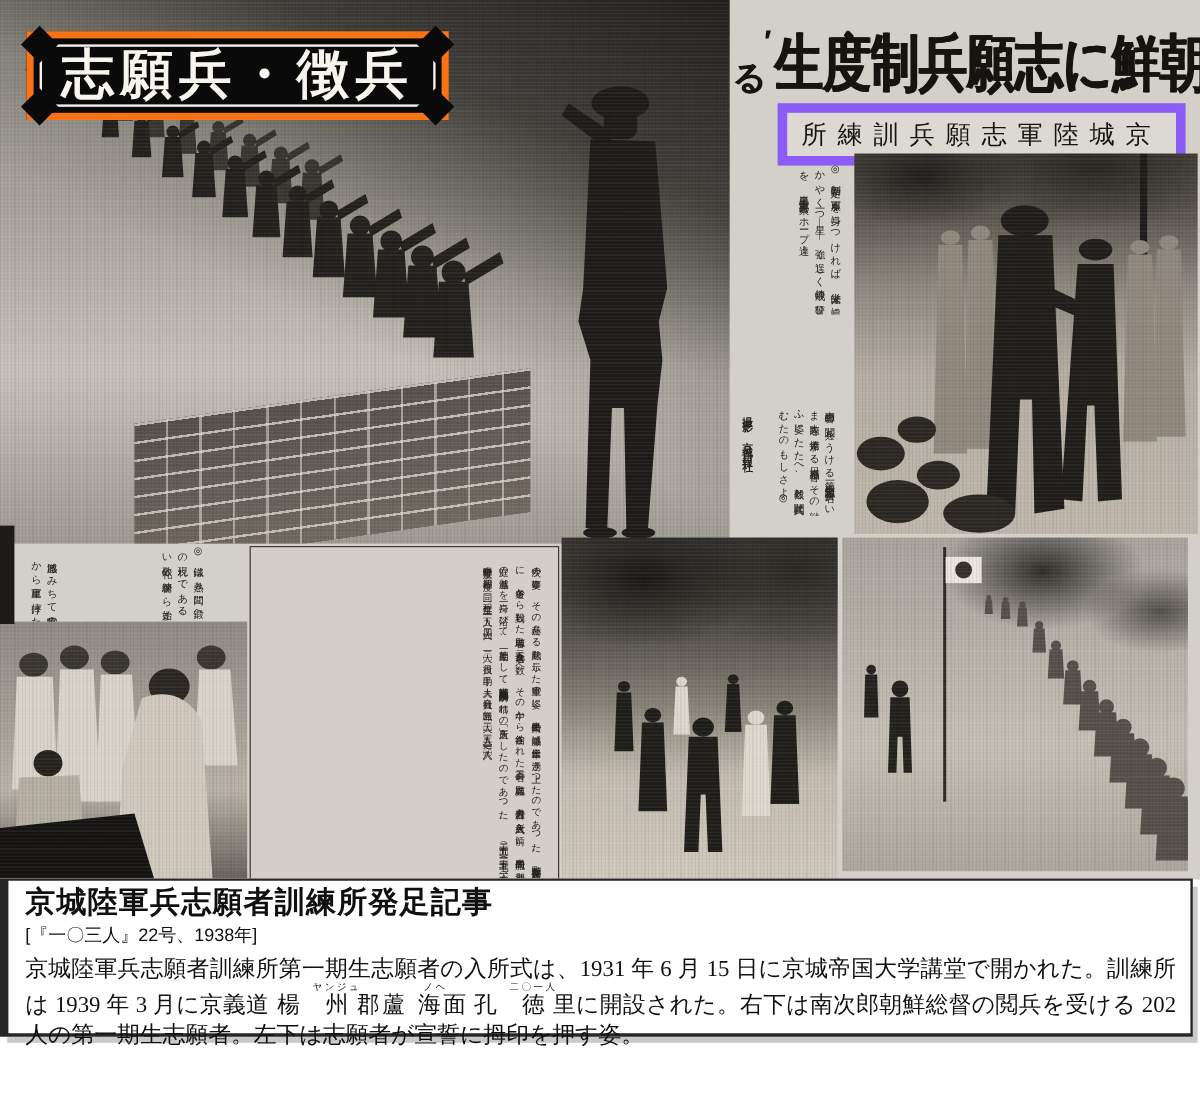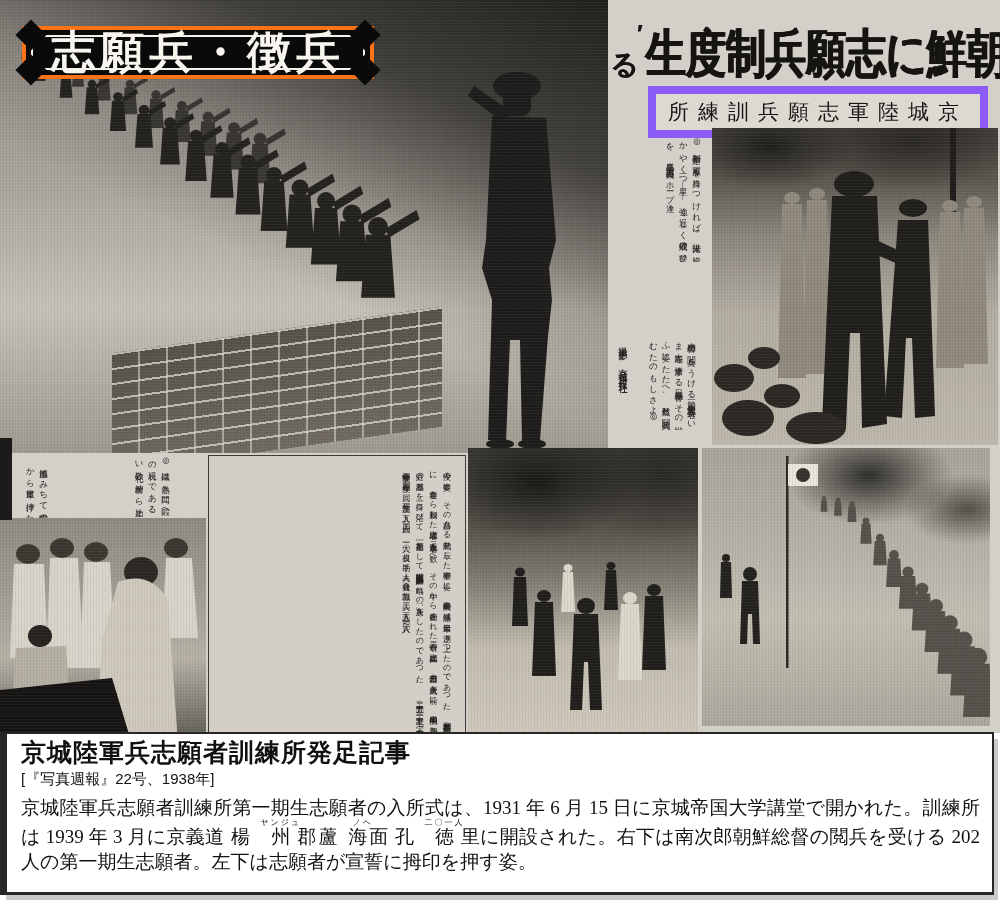--- a/index.html
+++ b/index.html
@@ -37,22 +37,22 @@
     radial-gradient(120px 70px at 58% 10%,rgba(25,24,21,.85),rgba(0,0,0,0) 70%),
     radial-gradient(90px 50px at 92% 22%,rgba(40,38,33,.7),rgba(0,0,0,0) 70%),
     linear-gradient(180deg,#a8a49b 0%,#b5b0a6 30%,#c4bfb3 62%,#aca79c 100%);}
 
   #photo-left-bottom{left:0;top:518px;width:206px;height:226px;background:
     linear-gradient(180deg,#8e8a82 0%,#a39e94 35%,#b7b1a6 62%,#5a574f 100%);}
 
   #edge-strip{position:absolute;left:0;top:438px;width:12px;height:82px;background:#1c1b19;}
 
   
-  #label-box{position:absolute;left:22px;top:26px;width:352px;height:53px;background:#0a0a0a;
-             border:4px solid #f97316;box-sizing:border-box;}
+  #label-box{position:absolute;left:22px;top:26px;width:352px;height:74px;background:#0a0a0a;
+             border:6px solid #f97316;box-sizing:border-box;}
   #label-box .inner{position:absolute;inset:5px;border:2px solid #f4f1ea;display:flex;
                     align-items:center;justify-content:center;overflow:visible;}
   .cut{position:absolute;width:22px;height:22px;background:#0a0a0a;transform:rotate(45deg);}
   .cut.tl{left:-13px;top:-13px;} .cut.tr{right:-13px;top:-13px;}
   .cut.bl{left:-13px;bottom:-13px;} .cut.br{right:-13px;bottom:-13px;}
   .label-text{font-family:"Liberation Serif","DejaVu Serif",serif;font-weight:bold;
               font-size:44px;color:#f7f5ee;letter-spacing:5px;line-height:1;z-index:2;}
 
   
   #headline{position:absolute;left:608px;top:12px;width:392px;height:72px;color:#161411;
@@ -76,21 +76,21 @@
   #credit{left:614px;top:340px;width:15px;height:95px;font-size:9px;letter-spacing:4px;font-weight:bold;}
   #vcap-left-top{left:92px;top:455px;width:80px;height:112px;font-size:8.5px;line-height:1.55;}
   #vcap-left-side{left:14px;top:462px;width:36px;height:116px;font-size:8.5px;line-height:1.55;}
 
   
   #article-box{position:absolute;left:208px;top:455px;width:258px;height:288px;box-sizing:border-box;
                border:1px solid #3c3a34;background:#d3cfc8;padding:10px 12px;}
   #article-box .vtext{position:static;width:100%;height:100%;font-size:8px;line-height:1.7;letter-spacing:.5px;}
 
   
-  #caption-box{position:absolute;left:0;top:732px;width:994px;height:163px;box-sizing:border-box;
+  #caption-box{position:absolute;left:0;top:732px;width:994px;height:132px;box-sizing:border-box;
                background:#ffffff;border:2px solid #272727;border-left-width:7px;border-bottom-width:3px;
                box-shadow:5px 6px 0 -1px #c9c9c9;padding:4px 12px 6px 14px;}
   .cap-title{margin:0;font-size:25px;font-weight:bold;color:#101010;letter-spacing:1px;line-height:1.15;}
   .cap-source{margin:3px 0 6px;font-size:15px;color:#101010;}
   .cap-body{margin:0;font-family:"Liberation Serif","DejaVu Serif",serif;font-size:19px;
             line-height:1.34;color:#101010;text-align:justify;}
   .cap-body ruby rt{font-size:8px;letter-spacing:2px;color:#101010;margin-left:40px;}
 </style>
 </head>
 <body>
@@ -284,17 +284,17 @@
     <div id="edge-strip"></div>
 
     <div id="article-box">
       <div class="vtext">今次の事変に、その赫々たる武勲を示した皇軍の姿に、半島民衆の感激は全日本に湧き上つたのであつた。志願兵制度発足と共に、各道から殺到した志願者は二千九百余名を数へ、その中から銓衡された二百二名の志願兵は、六月十五日の入所式を前に、半島同胞の期待と家庭の感激とを一身に浴びて、第一期生として京城陸軍志願兵訓練所に晴れの「入所」をしたのであつた。　二十二（五五〇）　二十一（五三七）　十八（一九五）　中学校程度　四年程度　同　一年程度　一五一人　二四〇人　一、二〇一人　役員　助手　人夫　会社員　無職　一〇三人　三五人　二〇一〜一八人</div>
     </div>
 
   </div>
 
   <div id="caption-box">
     <h1 class="cap-title">京城陸軍兵志願者訓練所発足記事</h1>
-    <div class="cap-source">[『写真週報』22号、1938年]</div>
+    <div class="cap-source">[『一〇三人』22号、1938年]</div>
     <p class="cap-body"><span>京城陸軍兵志願者訓練所第一期生志願者の入所式は、1931 年 6 月 15 日に京城帝国大学講堂で開かれた。訓練所は 1939 年 3 月に京義道</span><ruby><span>楊州</span><rt>ヤンジュ</rt></ruby><span>郡</span><ruby><span>蘆海</span><rt>ノヘ</rt></ruby><span>面</span><ruby><span>孔徳</span><rt>二〇一人</rt></ruby><span>里に開設された。右下は南次郎朝鮮総督の閲兵を受ける 202 人の第一期生志願者。左下は志願者が宣誓に拇印を押す姿。</span></p>
   </div>
 
 </div>
 
 </body></html>

